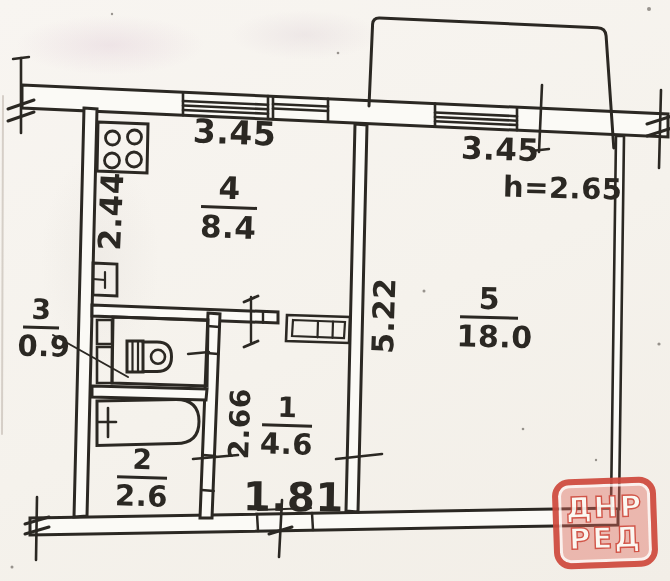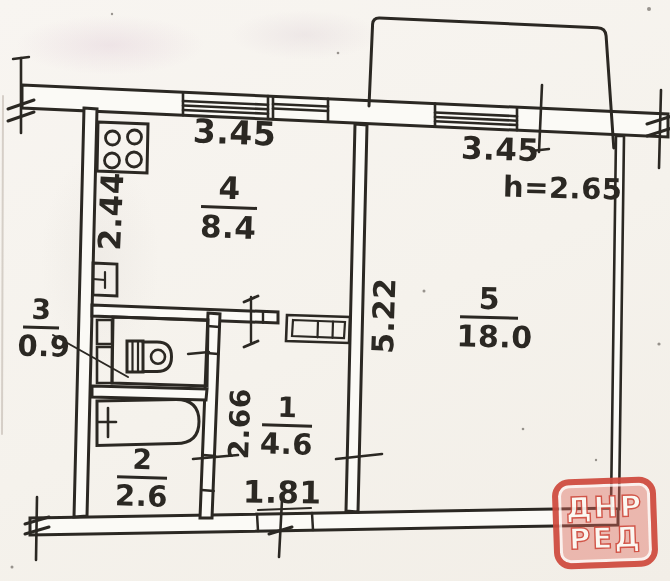--- a/index.html
+++ b/index.html
@@ -186,21 +186,21 @@
       </g>
     </g>
   </svg>
 
   <div class="t" style="left:193px;top:116px;font-size:33px;transform:rotate(2.3deg);">3.45</div>
   <div class="t" style="left:461px;top:133px;font-size:31px;transform:rotate(2deg);">3.45</div>
   <div class="t" style="left:503px;top:173px;font-size:29px;transform:rotate(1.5deg);">h=2.65</div>
   <div class="t" style="left:66px;top:195px;width:90px;font-size:31px;transform:rotate(-87.5deg);">2.44</div>
   <div class="t" style="left:339px;top:300px;width:90px;font-size:30px;transform:rotate(-88deg);">5.22</div>
   <div class="t" style="left:198px;top:409px;width:84px;font-size:28px;transform:rotate(-88deg);">2.66</div>
-  <div class="t" style="left:243px;top:476px;font-size:31px;transform:rotate(.8deg);">1.81</div>
+  <div class="t" style="left:243px;top:476px;font-size:40px;transform:rotate(.8deg);">1.81</div>
 
   <div class="room-label" style="left:196px;top:172px;width:66px;transform:rotate(2deg);">
     <div class="rnum" style="font-size:31px;">4</div>
     <div class="rbar" style="width:56px;"></div>
     <div class="rarea" style="font-size:31px;">8.4</div>
   </div>
 
   <div class="room-label" style="left:457px;top:283px;width:64px;transform:rotate(1.5deg);">
     <div class="rnum" style="font-size:30px;">5</div>
     <div class="rbar" style="width:58px;"></div>

